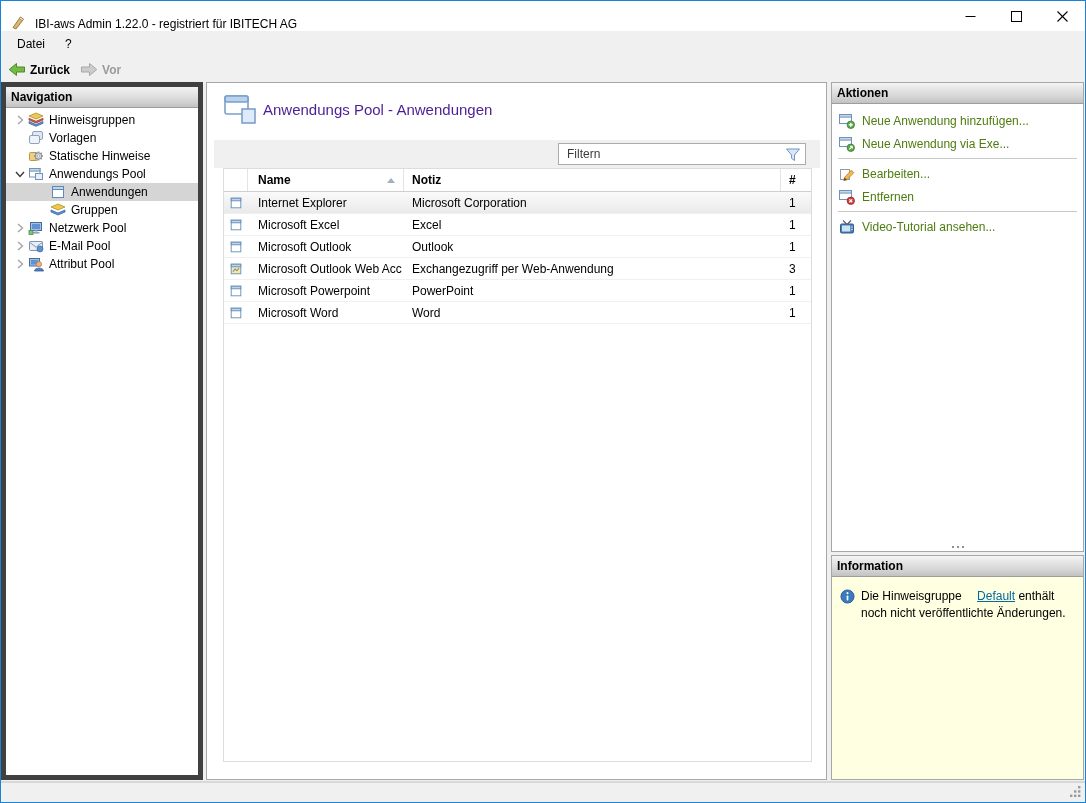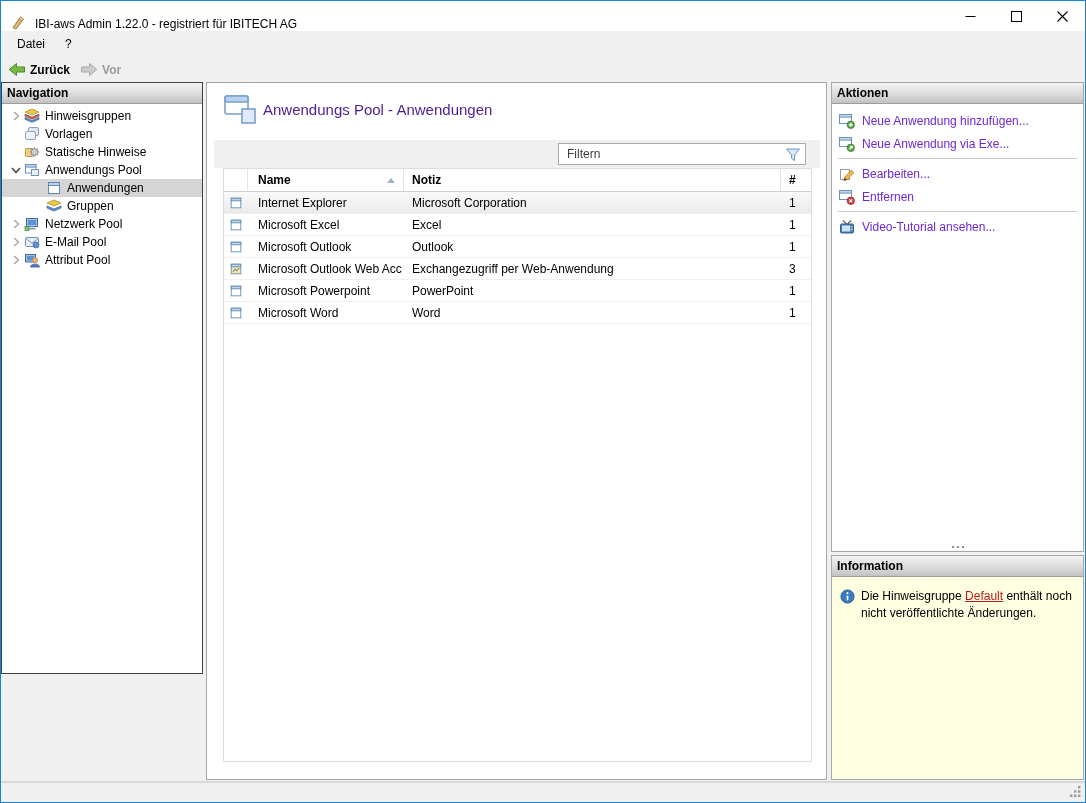--- a/index.html
+++ b/index.html
@@ -22,21 +22,21 @@
   
   .menubar { position:absolute; top:30px; left:0; right:0; height:26px; background:#f0f0f0; display:flex; align-items:center; padding-left:6px; }
   .menu-item { padding:3px 10px; }
   .toolbar { position:absolute; top:56px; left:0; right:0; height:25px; background:#f0f0f0; display:flex; align-items:center; padding-left:5px; }
   .tool-btn { display:flex; align-items:center; gap:4px; padding:1px 8px 1px 2px; font-weight:bold; }
   .tool-btn.disabled { color:#9b9b9b; }
 
   
   .panel-header { height:21px; line-height:20px; background:linear-gradient(#f4f4f4, #d4d4d4 70%, #c2c2c2); border-bottom:1px solid #9d9d9d; font-weight:bold; padding-left:5px; font-size:12px; }
 
-  .nav-panel { position:absolute; left:0; top:81px; width:202px; height:592px; background:#fff; border:1px solid #404040; }
+  .nav-panel { position:absolute; left:0; top:81px; width:202px; height:698px; background:#fff; border:5px solid #404040; }
   .tree { padding-top:3px; }
   .tree-item { height:18px; display:flex; align-items:center; white-space:nowrap; padding-left:6px; cursor:default; }
   .tree-item.lvl1 { padding-left:44px; }
   .tree-item.selected { background:#d5d5d5; }
   .expander { width:16px; height:16px; flex:0 0 16px; display:flex; align-items:center; justify-content:center; }
   .ticon { width:16px; height:16px; flex:0 0 16px; margin-right:5px; display:flex; align-items:center; justify-content:center; }
   .tlabel { font-size:12px; }
 
   .main-panel { position:absolute; left:205px; top:81px; width:621px; height:698px; background:#fff; border:1px solid #a7a7a7; }
   .main-header-icon { position:absolute; left:16px; top:10px; }
@@ -55,30 +55,30 @@
   .cell { white-space:nowrap; overflow:hidden; }
   .cell.icon-col { width:24px; flex:0 0 24px; display:flex; align-items:center; justify-content:center; }
   .cell.name-col { width:156px; flex:0 0 156px; padding-left:10px; display:flex; align-items:center; }
   .cell.notiz-col { flex:1; padding-left:8px; display:flex; align-items:center; }
   .cell.count-col { width:30px; flex:0 0 30px; padding-left:8px; display:flex; align-items:center; }
   .sort-arrow { margin-left:auto; margin-right:8px; width:0; height:0; border-left:4px solid transparent; border-right:4px solid transparent; border-bottom:5px solid #9fb0c0; }
 
   .right-panel { position:absolute; left:830px; top:81px; right:1px; height:698px; }
   .actions-panel { position:absolute; top:0; left:0; right:0; height:470px; background:#fff; border:1px solid #a7a7a7; }
   .action-list { padding-top:5px; }
-  .action-item { display:flex; align-items:center; gap:7px; height:23px; padding-left:7px; color:#6d28d9; cursor:pointer; }
+  .action-item { display:flex; align-items:center; gap:7px; height:23px; padding-left:7px; color:#4d7c0f; cursor:pointer; }
   .action-item .alabel { font-size:12px; }
   .action-sep { border-top:1px solid #c9c9c9; margin:3px 6px; }
   .splitter-dots { position:absolute; bottom:1px; left:50%; transform:translateX(-50%); display:flex; gap:3px; padding:2px 10px; }
   .splitter-dots i { width:2px; height:2px; background:#909090; display:block; }
 
   .info-panel { position:absolute; top:473px; left:0; right:0; bottom:0; border:1px solid #a7a7a7; background:#ffffe1; }
   .info-body { display:flex; gap:6px; padding:11px 8px 8px 8px; }
   .info-text { font-size:12px; line-height:1.4; }
-  .info-link { color:#b91c1c; text-decoration:underline; cursor:pointer; }
+  .info-link { color:#0369a1; text-decoration:underline; cursor:pointer;margin-left:12px; }
 
   
   .statusbar { position:absolute; left:0; right:0; bottom:0; height:21px; background:#f0f0f0; border-top:2px solid #d8d8d8; }
   .resize-grip { position:absolute; right:3px; bottom:4px; }
 </style>
 </head>
 <body>
 
 <div id="window">
 

